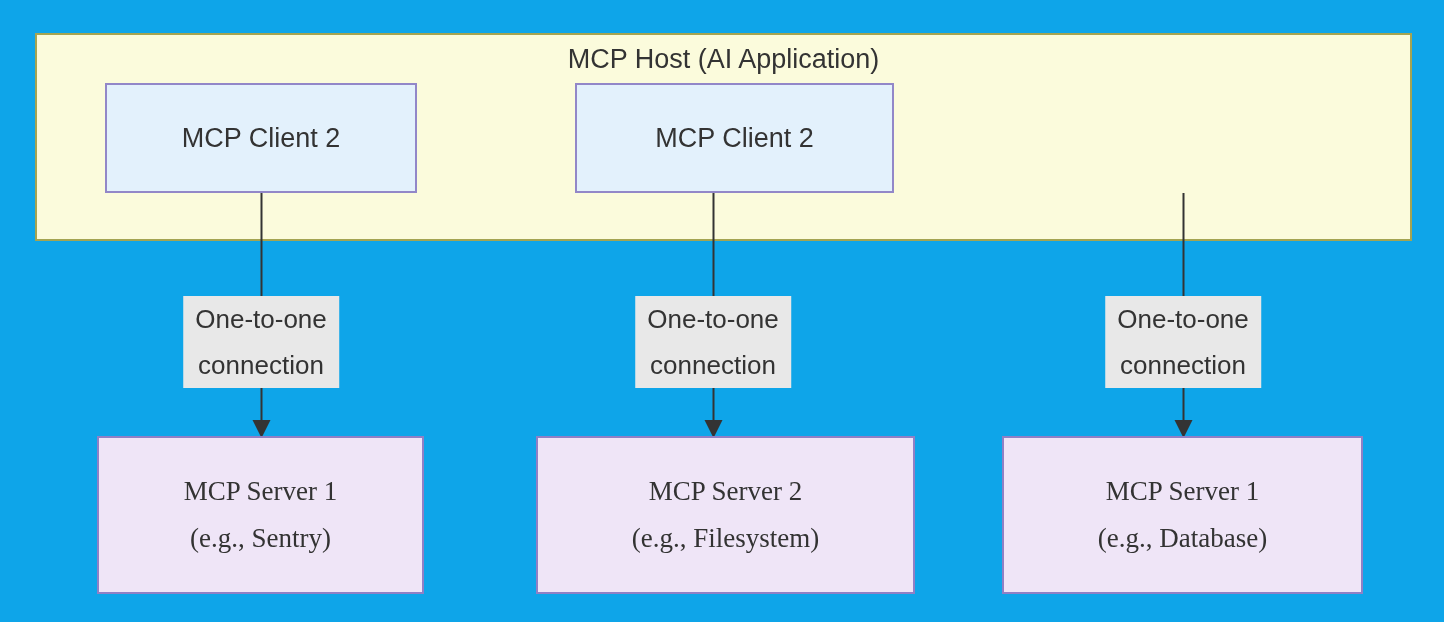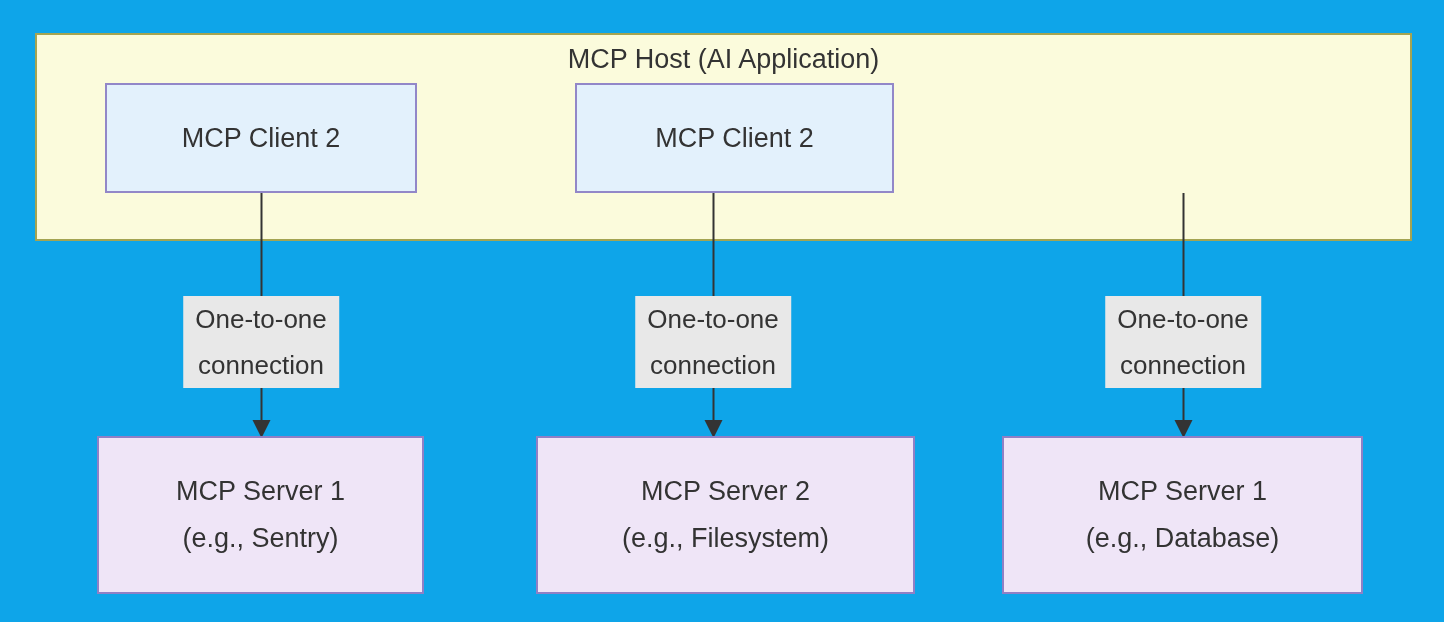--- a/index.html
+++ b/index.html
@@ -56,20 +56,21 @@
     border: 2px solid var(--client-stroke);
   }
   .client-1 { left: 105px;  width: 308px; }
   .client-2 { left: 575px;  width: 315px; text-align: right; }
   .client-3 { left: 1023px; width: 315px; }
   .server {
     top: 436px;
     height: 154px;
     background: var(--server-fill);
     border: 2px solid var(--server-stroke);
+    font-family: Liberation Serif, serif;
   }
   .server-1 { left: 97px;   width: 323px; }
   .server-2 { left: 536px;  width: 375px; }
   .server-3 { left: 1002px; width: 357px; }
   
   .edges-layer {
     position: absolute;
     left: 0;
     top: 0;
     width: 1444px;

